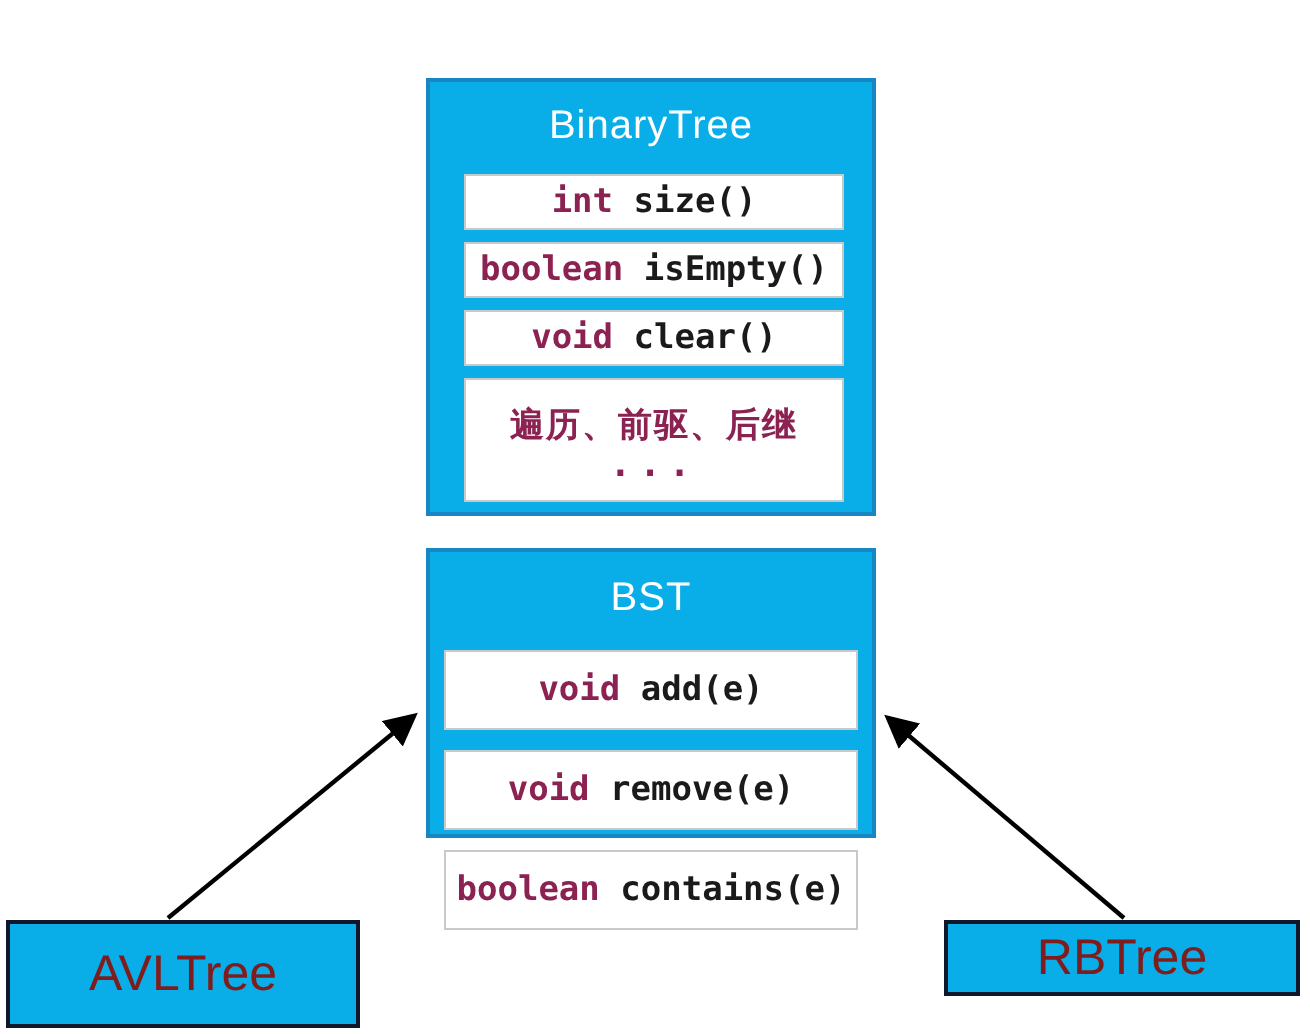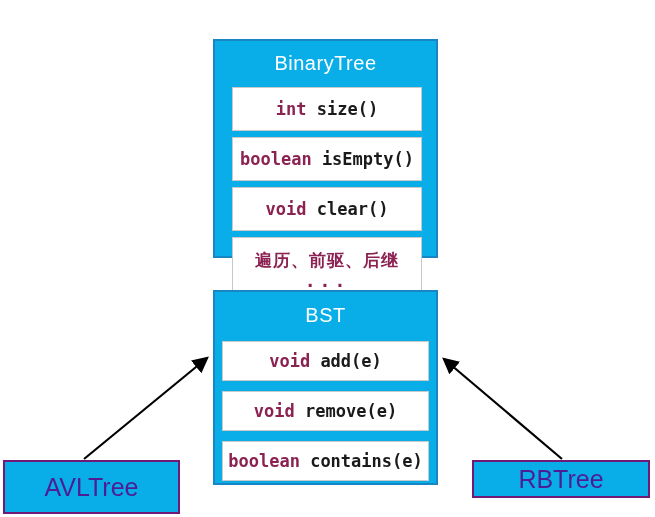--- a/index.html
+++ b/index.html
@@ -58,36 +58,36 @@
     font-size:18px;
     font-weight:700;
     letter-spacing:4px;
     line-height:14px;
     margin-top:2px;
   }
   
   #box-binarytree { left:213px; top:7px; width:225px; height:219px; }
   #box-binarytree .cls-title { line-height:44px; }
   #box-binarytree .rows { top:46px; left:17px; right:14px; gap:6px; }
-  #box-binarytree .method-row { height:44px;text-align:right; }
+  #box-binarytree .method-row { height:28px;text-align:right; }
   #box-binarytree .note-row { height:62px; }
   
-  #box-bst { left:213px; top:258px; width:225px; height:195px; }
+  #box-bst { left:213px; top:242px; width:225px; height:145px; }
   #box-bst .cls-title { line-height:46px; }
   #box-bst .rows { top:49px; left:7px; right:7px; gap:10px; }
   #box-bst .method-row { height:40px; }
   
   .leaf-box {
     position:absolute;
     background:#09aee9;
-    border:2px solid #701a75;
+    border:2px solid #0f172a;
     display:flex;
     align-items:center;
     justify-content:center;
-    color:#4c1d95;
+    color:#7f1d1d;
     font-size:25px;
   }
   #box-avltree { left:3px;   top:460px; width:177px; height:54px; }
   #box-rbtree  { left:472px; top:460px; width:178px; height:38px; }
   
   #arrows {
     position:absolute; left:0; top:0;
     width:655px; height:517px;
     pointer-events:none;
   }

